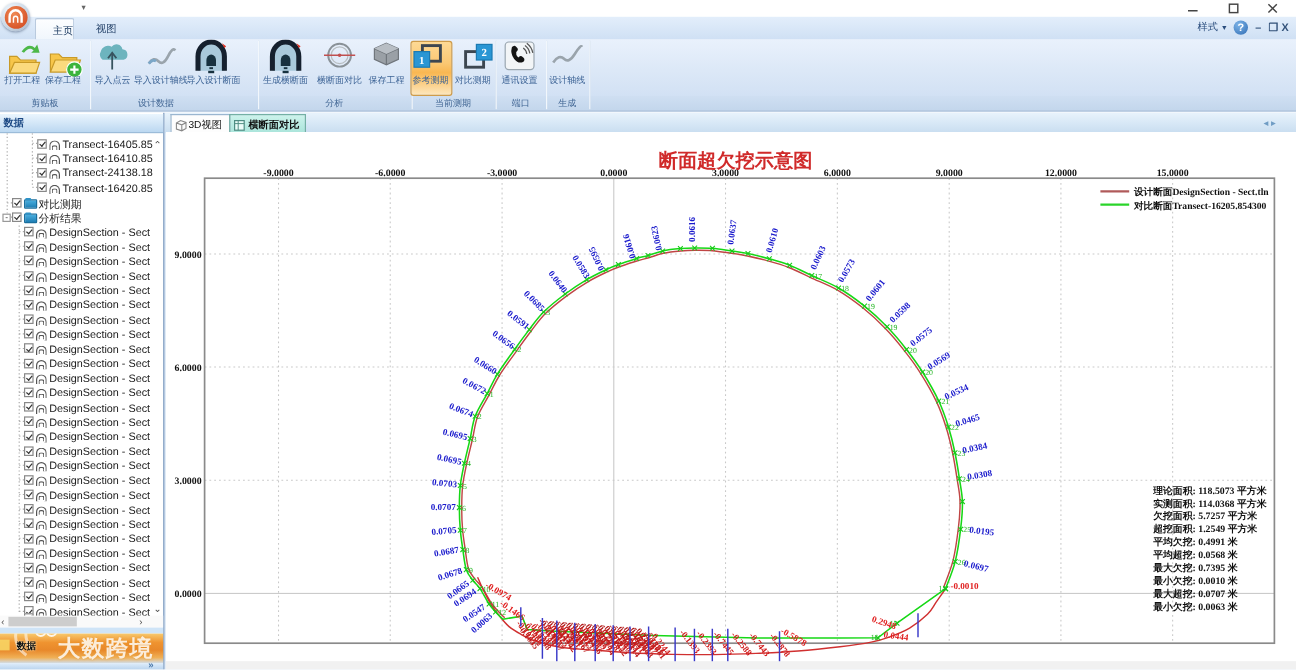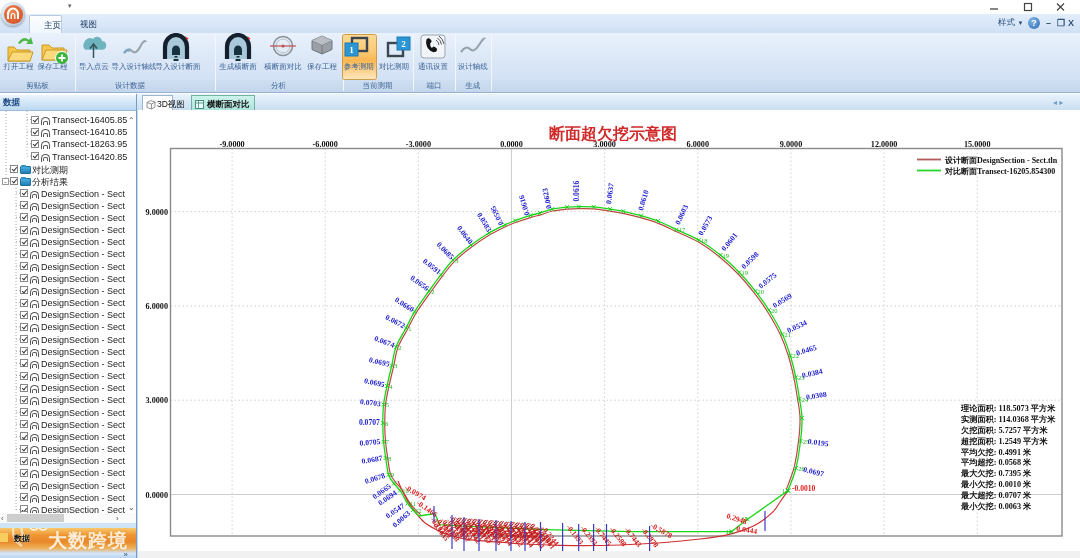--- a/index.html
+++ b/index.html
@@ -40,21 +40,21 @@
 #hsb{left:0;top:419px;width:136px;height:10px;background:#fafafa}
 #hsbthumb{left:7px;top:1px;width:57px;height:8px;background:#cdcdcd}
 
 #wm{left:0;top:434px;width:136px;height:25px;background:linear-gradient(#f8c96d,#ef9330 30%,#e8882a 55%,#f0b056 80%,#cfe0f2);overflow:hidden}
 #wmtxt{position:absolute;left:48px;top:0px;font-size:19px;font-weight:bold;color:rgba(255,255,255,.82);letter-spacing:1px;white-space:nowrap;text-shadow:0 0 2px rgba(230,150,40,.8)}
 #lpbot{left:0;top:459px;width:136px;height:5px;background:linear-gradient(#dcebfa,#bad4ee);color:#4b79ab;font-size:8px;text-align:right;line-height:4px;padding-right:8px;font-weight:bold}
 
 #docarea{left:138px;top:0;width:942px;height:464px;background:#fff}
 #doctabs{left:137px;top:0;width:943px;height:17px;background:linear-gradient(#e8f3fc,#c8ddf0)}
 .dtab{position:absolute;top:1px;height:16px;font-size:8.5px;color:#111;line-height:16px;white-space:nowrap}
-#dtab1{left:5px;width:31px;background:#fdfdfd;border:1px solid #9ab6d0;border-bottom:none;padding-left:14px}
+#dtab1{left:5px;width:50px;background:#fdfdfd;border:1px solid #9ab6d0;border-bottom:none;padding-left:14px}
 #dtab2{left:54px;width:64px;background:linear-gradient(#cdf3ec,#a9e4da);border:1px solid #74b0a4;border-bottom:none;padding-left:15px;font-weight:bold}
 svg text{font-family:"Liberation Serif",serif}
 </style></head><body>
 <div id="app">
 <div class="abs" id="winbar">
 <svg class="abs" style="left:985px;top:0" width="95" height="14">
 <path d="M5,9 h8" stroke="#444" stroke-width="1.3"></path>
 <rect x="39.5" y="3.5" width="7" height="7" fill="none" stroke="#444" stroke-width="1.2"></rect>
 <path d="M72,3.5 l7,7 m0,-7 l-7,7" stroke="#444" stroke-width="1.2"></path>
 </svg>
@@ -207,21 +207,21 @@
           <span class="ttxt" style="left:52px">Transect-16405.85</span>
         </div>
         <div class="trow abs" style="top:33.2px">
           <span class="cb" style="left:31px;top:0.5px"></span>
           <span class="tun" style="left:41px;top:2px"></span>
           <span class="ttxt" style="left:52px">Transect-16410.85</span>
         </div>
         <div class="trow abs" style="top:45.4px">
           <span class="cb" style="left:31px;top:0.5px"></span>
           <span class="tun" style="left:41px;top:2px"></span>
-          <span class="ttxt" style="left:52px">Transect-18263.95</span>
+          <span class="ttxt" style="left:52px">Transect-24138.18</span>
         </div>
         <div class="trow abs" style="top:57.6px">
           <span class="cb" style="left:31px;top:0.5px"></span>
           <span class="tun" style="left:41px;top:2px"></span>
           <span class="ttxt" style="left:52px">Transect-16420.85</span>
         </div>
         <div class="trow abs" style="top:70.5px">
           <span class="cb" style="left:10px;top:0.5px"></span>
           <span class="fold" style="left:20px;top:1.5px"></span>
           <span class="ttxt" style="left:32px">对比测期</span>

